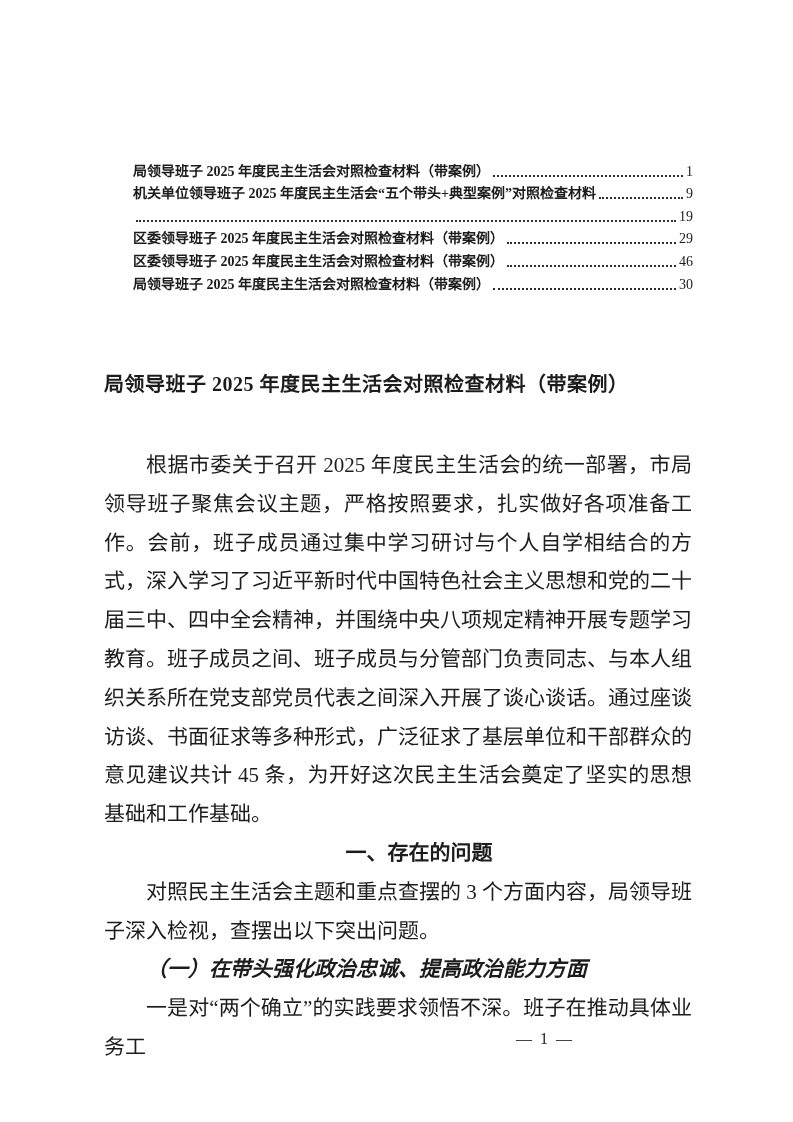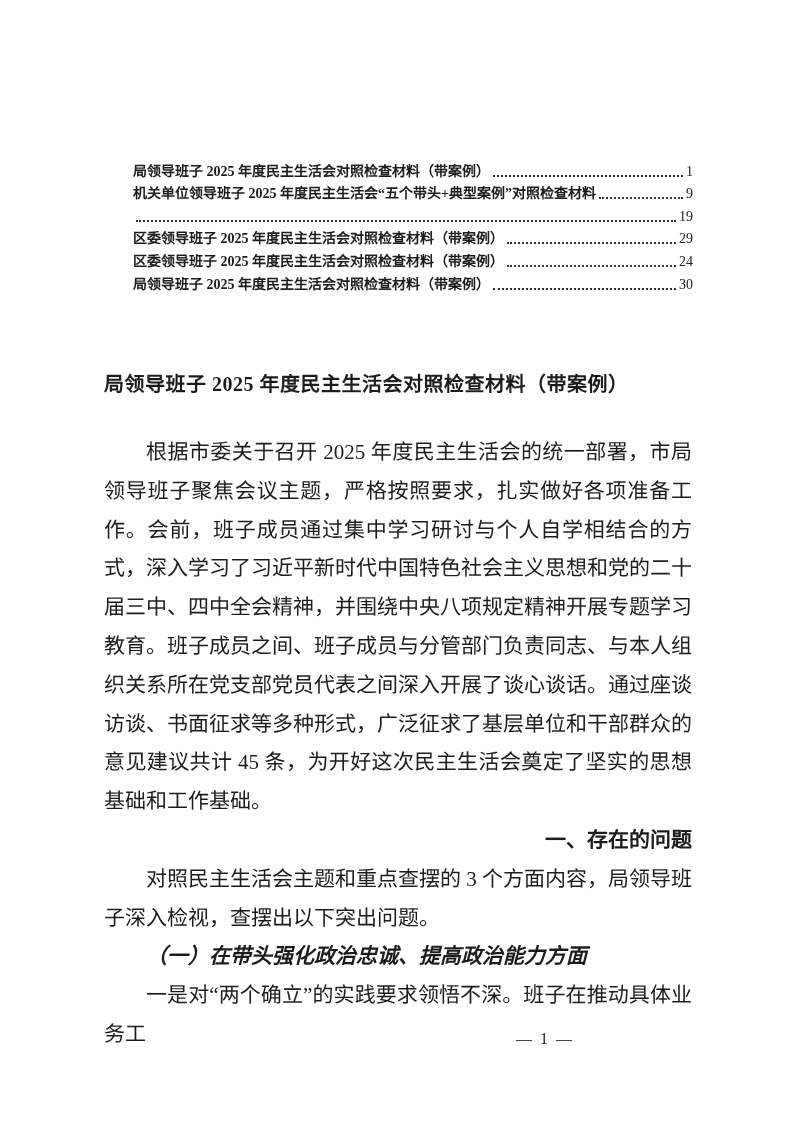--- a/index.html
+++ b/index.html
@@ -50,41 +50,41 @@
     margin: 0;
     font-size: 20px;
     font-weight: bold;
     letter-spacing: 0.5px;
     font-family: "Liberation Serif", "DejaVu Serif", serif;
   }
 
   
   .doc-body {
     position: absolute;
-    top: 433px;
+    top: 446px;
     left: 104px;
     width: 588px;
     font-size: 21px;
     line-height: 38.8px;
     text-align: justify;
     text-justify: inter-ideograph;
   }
   .doc-body p,
   .doc-body h2,
   .doc-body h3 {
     margin: 0;
     padding: 0;
     font-size: inherit;
     line-height: inherit;
     text-indent: 2em;
   }
   .sec-heading {
     font-family: "Liberation Sans", "DejaVu Sans", sans-serif;
     font-weight: bold;
-    text-align: right;
+    text-align: center;
   }
   .sub-heading {
     font-style: italic;
     font-weight: bold;
     text-align: left;
   }
 
   
   .page-footer {
     position: absolute;
@@ -118,21 +118,21 @@
       <span class="toc-page">19</span>
     </div>
     <div class="toc-row">
       <span class="toc-title">区委领导班子 2025 年度民主生活会对照检查材料（带案例）</span>
       <span class="toc-leader"></span>
       <span class="toc-page">29</span>
     </div>
     <div class="toc-row">
       <span class="toc-title">区委领导班子 2025 年度民主生活会对照检查材料（带案例）</span>
       <span class="toc-leader"></span>
-      <span class="toc-page">24</span>
+      <span class="toc-page">46</span>
     </div>
     <div class="toc-row">
       <span class="toc-title">局领导班子 2025 年度民主生活会对照检查材料（带案例）</span>
       <span class="toc-leader"></span>
       <span class="toc-page">30</span>
     </div>
   </nav>
 
   <h1 class="doc-title">局领导班子 2025 年度民主生活会对照检查材料（带案例）</h1>
 

